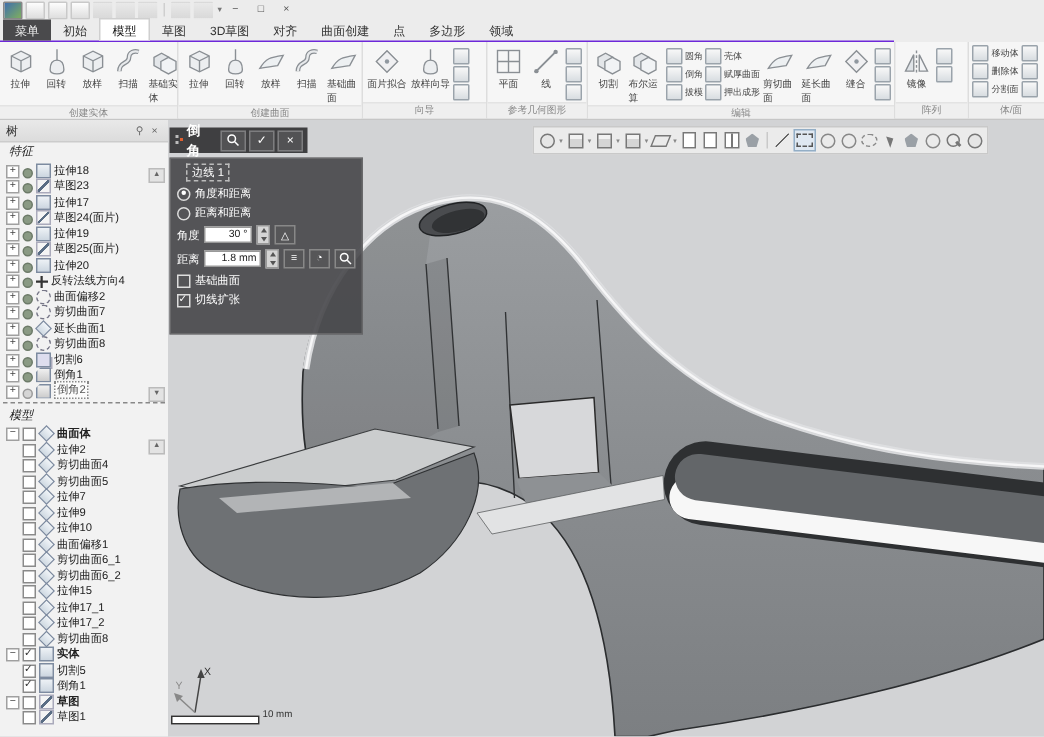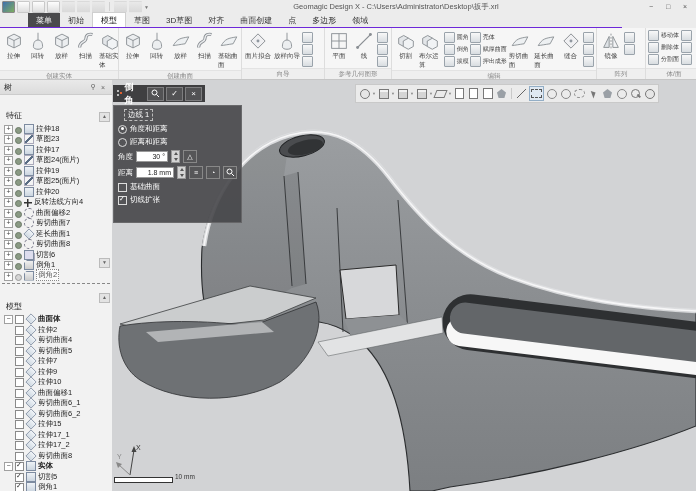--- a/index.html
+++ b/index.html
@@ -11,40 +11,40 @@
   .qat{display:flex;align-items:center;gap:2px;padding-left:2px;}
   .qicon{width:11px;height:10px;border:1px solid #c9c9c9;background:linear-gradient(#fdfdfd,#dedede);border-radius:1px;}
   .qicon.logo{background:linear-gradient(135deg,#3f6fae,#7fae5f);border-color:#888;}
   .qicon.flat{border-color:transparent;background:linear-gradient(#e9e9e9,#d9d9d9);}
   .qsep{width:1px;height:9px;background:#cfcfcf;margin:0 2px;}
   .qdrop{font-size:5px;color:#777;}
   .wtitle{flex:1;text-align:center;font-size:7.5px;color:#555;white-space:nowrap;overflow:hidden;}
   .wctrls{display:flex;gap:1px;padding-right:3px;}
   .wbtn{width:16px;height:10px;display:flex;align-items:center;justify-content:center;font-size:7px;color:#555;}
   
-  .tabrow{position:absolute;left:0;top:13px;width:596px;height:14px;background:#ececec;border-bottom:2px solid #6d28d9;display:flex;align-items:flex-end;padding-left:26px;}
+  .tabrow{position:absolute;left:0;top:13px;width:596px;height:14px;background:#ececec;border-bottom:2px solid #6d28d9;display:flex;align-items:flex-end;}
   .tab{padding:2px 8px 1px 8px;font-size:8px;color:#333;height:11px;line-height:11px;}
   .tab.menu{background:#4a4a4c;color:#f0f0f0;margin-left:2px;}
   .tab.active{background:#fff;border:1px solid #cfcfcf;border-bottom:none;color:#111;}
   
   .ribbon{position:absolute;left:0;top:28px;width:696px;height:51px;background:#f6f6f6;border-bottom:1px solid #c6c6c6;display:flex;overflow:hidden;}
   .rgroup{display:flex;flex-direction:column;border-right:1px solid #ddd;flex:0 0 auto;}
   .rbody{flex:1;display:flex;align-items:flex-start;padding:2px 2px 0 2px;gap:1px;}
   .rlabel{height:10px;line-height:10px;font-size:6.5px;color:#888;text-align:center;background:#efefef;border-top:1px solid #e3e3e3;}
   .bb{display:flex;flex-direction:column;align-items:center;font-size:6.5px;color:#444;padding:0 1px;min-width:21px;}
   .bb svg{width:22px;height:22px;}
   .scol{display:flex;flex-direction:column;gap:1px;padding-top:2px;}
   .sb{display:flex;align-items:center;gap:2px;font-size:6px;color:#444;height:11px;white-space:nowrap;}
   .si{width:9px;height:9px;border:1px solid #9aa3ab;background:linear-gradient(#f8f8f8,#d8dde1);border-radius:1px;flex:0 0 auto;}
   
   .panel{position:absolute;left:0;top:80px;width:112px;height:411px;background:#f2f2f2;border-right:1px solid #c8c8c8;overflow:hidden;}
   .phead{height:14px;background:linear-gradient(#e9e9e9,#dcdcdc);border-bottom:1px solid #cccccc;display:flex;align-items:center;padding:0 4px;font-size:8px;color:#333;}
   .phead .sp{flex:1;}
   .pico{width:10px;height:10px;display:flex;align-items:center;justify-content:center;color:#666;font-size:7px;}
-  .sechead{font-size:8px;color:#222;padding:15px 0 2px 6px;}
+  .sechead{font-size:8px;color:#222;padding:0 0 2px 6px;font-style:italic;}
   .trow{display:flex;align-items:flex-end;gap:2px;height:10.5px;padding-left:4px;white-space:nowrap;}
   .trow .lbl{font-size:7.5px;color:#222;}
   .trow.editing .lbl{color:#555;border:1px dotted #888;background:#fbfbfb;padding:0 1px;}
   .exp{width:7px;height:7px;border:1px solid #a0a0a0;background:#fff;position:relative;flex:0 0 auto;}
   .exp::before{content:"+";position:absolute;left:0;top:-1px;width:7px;text-align:center;font-size:7px;line-height:8px;color:#444;}
   .exp.minus::before{content:"−";}
   .dot{width:5px;height:5px;border-radius:50%;background:#8a9a84;border:1px solid #6c7a68;flex:0 0 auto;}
   .dot.off{background:#d5d5d5;border-color:#9a9a9a;}
   .chk{width:7px;height:7px;border:1px solid #8a8a8a;background:#fff;flex:0 0 auto;position:relative;}
   .chk.on::before{content:"✓";position:absolute;left:0;top:-2px;font-size:7px;color:#333;}
@@ -155,21 +155,20 @@
     <span class="qicon"></span>
     <span class="qicon"></span>
     <span class="qicon flat"></span>
     <span class="qicon flat"></span>
     <span class="qicon flat"></span>
     <span class="qsep"></span>
     <span class="qicon flat"></span>
     <span class="qicon flat"></span>
     <span class="qdrop">▼</span>
   </div>
-  <div class="wtitle">Geomagic Design X - C:\Users\Administrator\Desktop\扳手.xrl</div>
   <div class="wctrls">
     <span class="wbtn">−</span>
     <span class="wbtn">□</span>
     <span class="wbtn">×</span>
   </div>
 </div>
 
 <div class="tabrow">
   <span class="tab menu">菜单</span>
   <span class="tab">初始</span>

